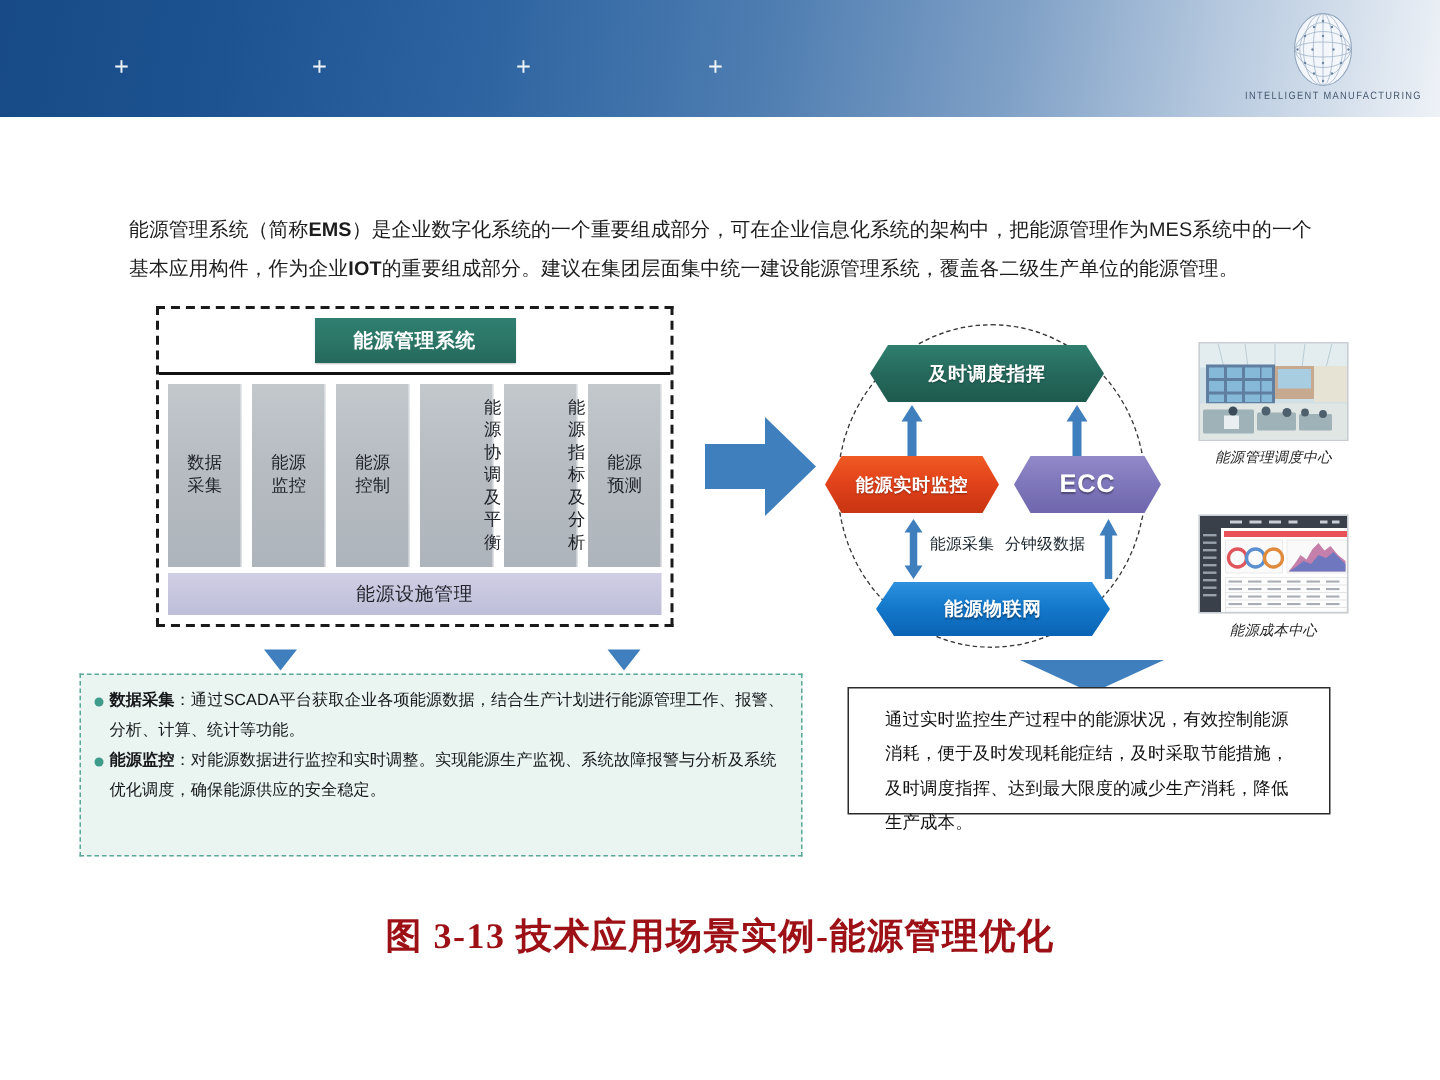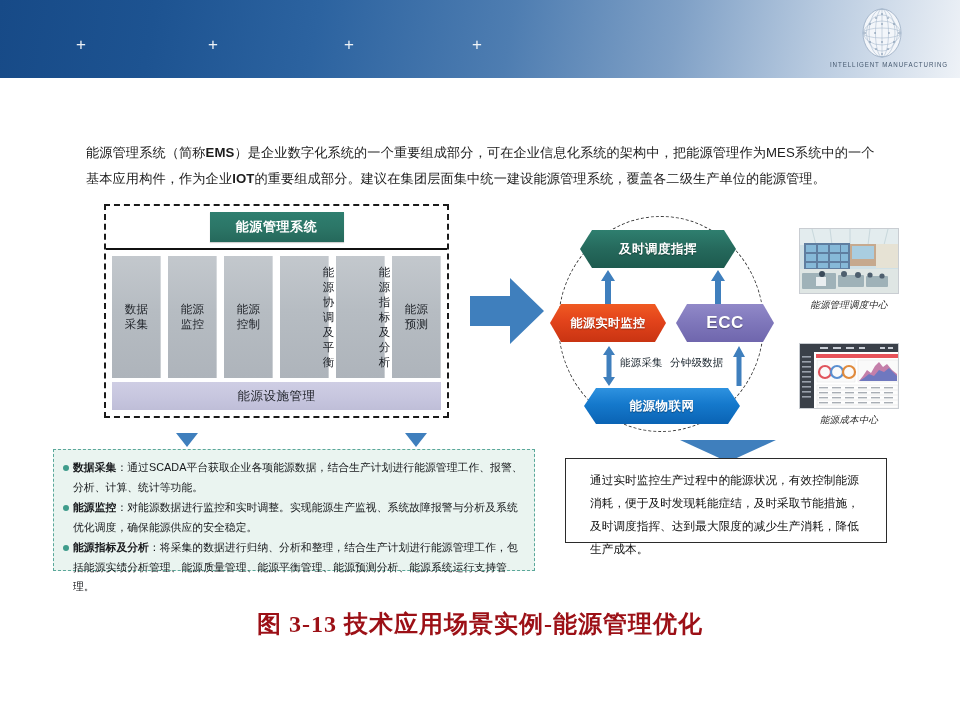--- a/index.html
+++ b/index.html
@@ -530,24 +530,20 @@
 
   <div class="bullet-box">
     <div class="bullet-row">
       <div class="bullet-dot"></div>
       <div class="bullet-text"><b>数据采集</b><span>：通过SCADA平台获取企业各项能源数据，结合生产计划进行能源管理工作、报警、分析、计算、统计等功能。</span></div>
     </div>
     <div class="bullet-row">
       <div class="bullet-dot"></div>
       <div class="bullet-text"><b>能源监控</b><span>：对能源数据进行监控和实时调整。实现能源生产监视、系统故障报警与分析及系统优化调度，确保能源供应的安全稳定。</span></div>
     </div>
-    <div class="bullet-row">
-      <div class="bullet-dot"></div>
-      <div class="bullet-text"><b>能源指标及分析</b><span>：将采集的数据进行归纳、分析和整理，结合生产计划进行能源管理工作，包括能源实绩分析管理、能源质量管理、能源平衡管理、能源预测分析、能源系统运行支持管理。</span></div>
-    </div>
   </div>
 
   <div class="right-box">
     <div class="right-text">通过实时监控生产过程中的能源状况，有效控制能源消耗，便于及时发现耗能症结，及时采取节能措施，及时调度指挥、达到最大限度的减少生产消耗，降低生产成本。</div>
   </div>
 
   <div class="fig-caption">图 3-13 技术应用场景实例-能源管理优化</div>
 
 </div>
 

